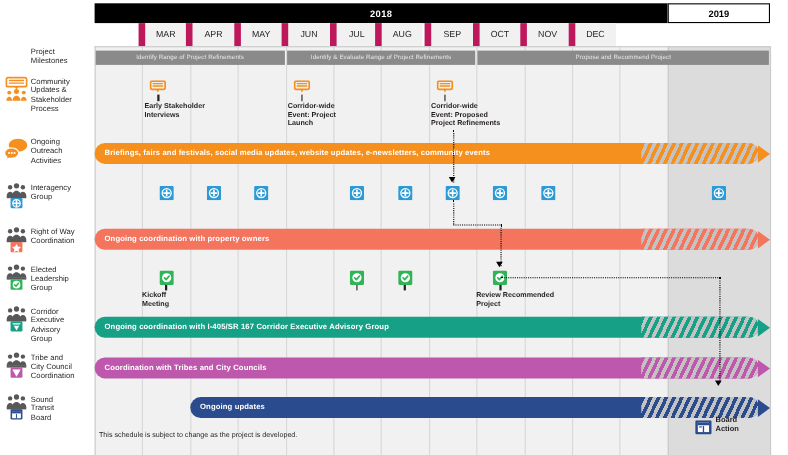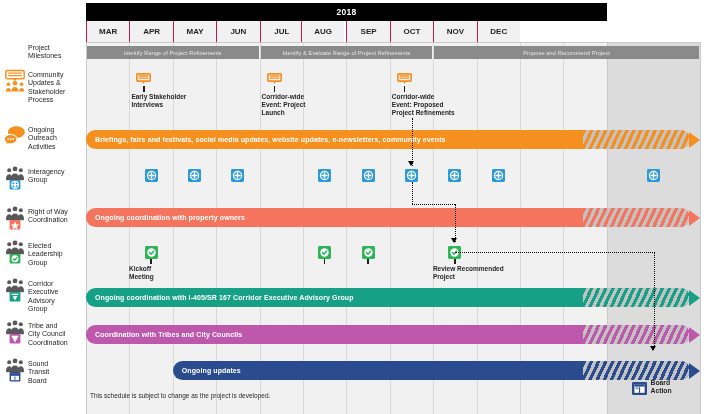--- a/index.html
+++ b/index.html
@@ -26,23 +26,23 @@
 
   
   .yr2018 { position:absolute; left:86px; top:3px; width:521px; height:18px;
             background:#000; color:#fff; font-weight:bold; font-size:8.5px;
             display:flex; align-items:center; justify-content:center; letter-spacing:.3px;}
   .yr2019 { position:absolute; left:607px; top:3px; width:93px; height:18px;
             background:#fff; border:1px solid #000; color:#000; font-weight:bold;
             font-size:8.5px; display:flex; align-items:center; justify-content:center;}
   .mrow   { position:absolute; left:86px; top:21px; width:614px; height:21px; }
   .mcell  { position:absolute; top:0; height:21px; background:#f1f1f1;
-            border-left:1px solid #be185d;
+            border-left:6px solid #be185d;
             display:flex; align-items:center; justify-content:center;
-            font-weight:bold; font-size:8px; color:#231f20; }
+            font-weight:normal; font-size:8px; color:#231f20;margin-left:40px; }
   .mcell.q1 { background:#dcdcdc; font-size:8.5px; }
   .mrow-bottom { position:absolute; left:86px; top:41.5px; width:614px; height:1px;
                  background:#c9c9c9; }
 
   
   .lbl { position:absolute; left:28px; width:58px; font-size:7px; line-height:8.4px;
          color:#231f20; font-weight:normal; }
 
   .iconbox { position:absolute; left:3px; width:24px; height:24px; }
 
@@ -94,20 +94,21 @@
       <div class="vline" style="left: 389.8px;"></div>
       <div class="vline" style="left: 433.2px;"></div>
       <div class="vline" style="left: 476.6px;"></div>
       <div class="vline" style="left: 520px;"></div>
       <div class="vline" style="left: 563.4px;"></div>
       <div class="vline" style="left: 606.8px; background: rgb(201, 201, 201);"></div>
       <div class="vline" style="left: 700px; background: rgb(201, 201, 201);"></div>
     </div>
 
   <div class="yr2018">2018</div>
+  <div class="yr2019">2019</div>
   <div class="mrow" id="monthrow">
       <div class="mcell" style="left: 0px; width: 43.4px;">MAR</div>
       <div class="mcell" style="left: 43.4px; width: 43.4px;">APR</div>
       <div class="mcell" style="left: 86.8px; width: 43.4px;">MAY</div>
       <div class="mcell" style="left: 130.2px; width: 43.4px;">JUN</div>
       <div class="mcell" style="left: 173.6px; width: 43.4px;">JUL</div>
       <div class="mcell" style="left: 215px; width: 43.4px;">AUG</div>
       <div class="mcell" style="left: 260.4px; width: 43.4px;">SEP</div>
       <div class="mcell" style="left: 303.8px; width: 43.4px;">OCT</div>
       <div class="mcell" style="left: 347.2px; width: 43.4px;">NOV</div>

